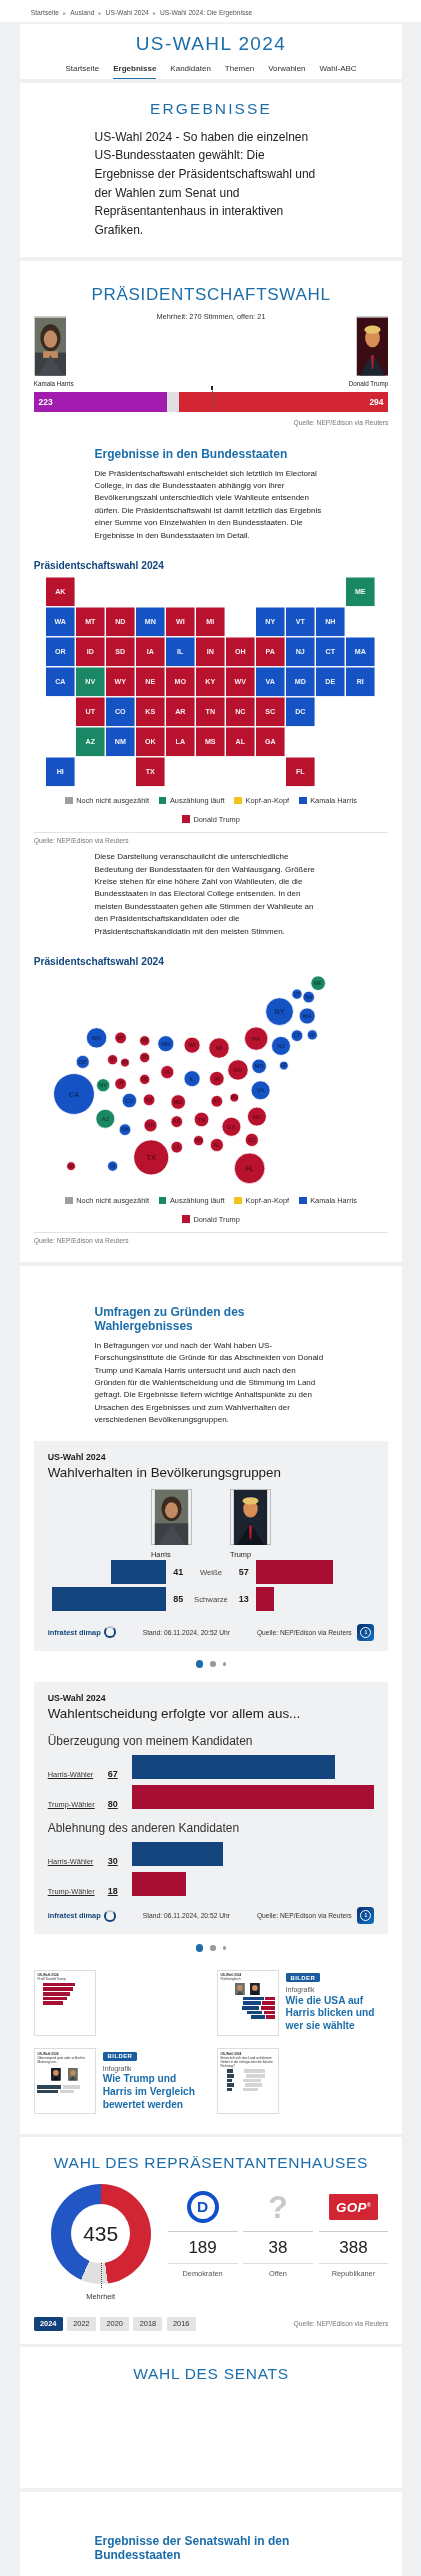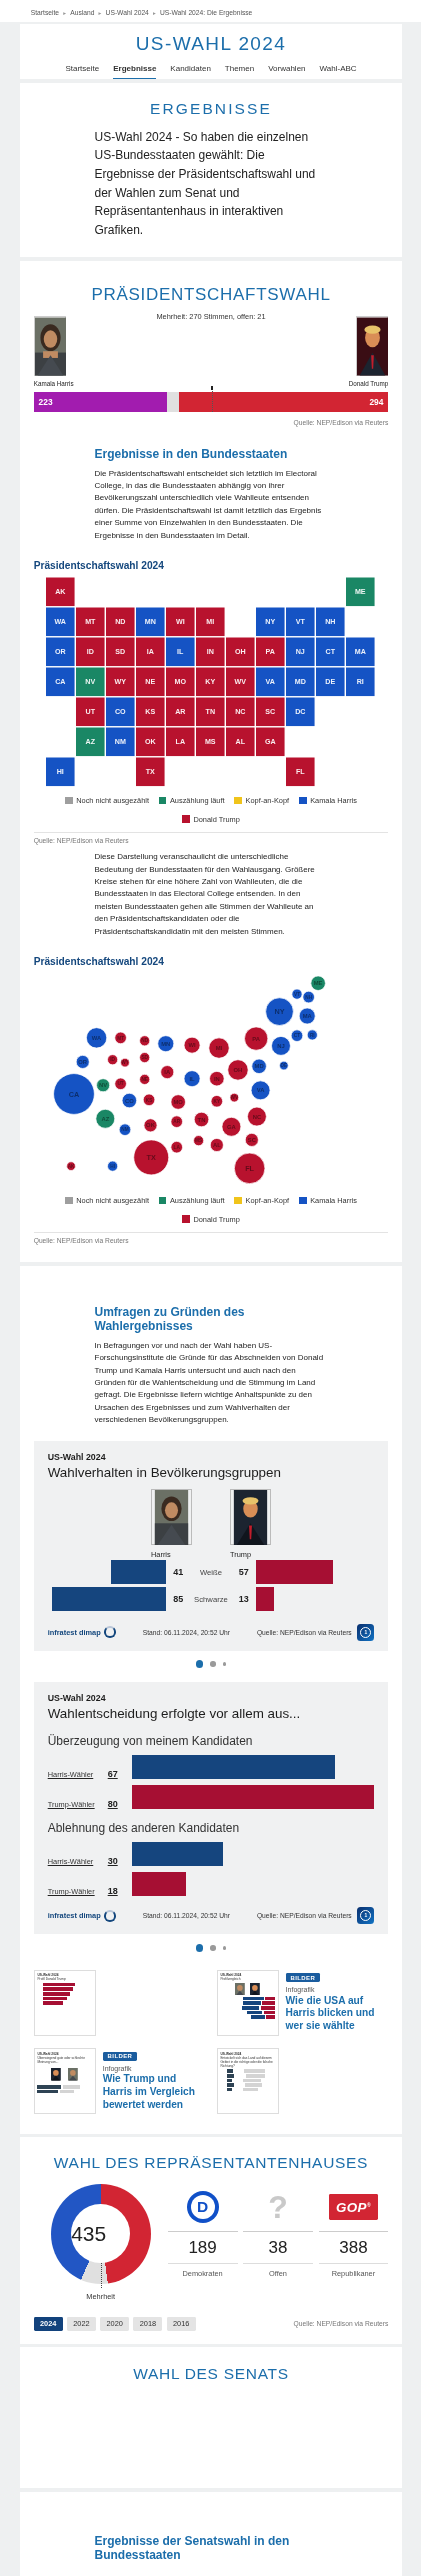--- a/index.html
+++ b/index.html
@@ -97,21 +97,21 @@
   .ttype{font-size:7px;color:#555;margin:4.2px 0 1.4px 0;}
   .ttitle{font-size:10.2px;font-weight:bold;color:#1c6eab;line-height:1.25;}
   .mini-bar-row{display:flex;align-items:center;gap:1.4px;margin:1.1px 0;}
   .mini-bar-row .mn{font-size:2.8px;color:#333;width:4.2px;}
   .mini-bar{height:3.5px;}
   
   .house{padding:17px 14px 12.6px 14px;}
   .house-flex{display:flex;margin-top:11.2px;align-items:flex-start;}
   .donut-wrap{flex:0 0 134px;display:flex;flex-direction:column;align-items:center;}
   .donut{width:100px;height:100px;border-radius:50%;position:relative;}
-  .donut .hole{position:absolute;left:50%;top:50%;width:59px;height:59px;margin:-29.5px 0 0 -29.5px;background:#fff;border-radius:50%;display:flex;align-items:center;font-size:21px;color:#222;}
+  .donut .hole{position:absolute;left:50%;top:50%;width:59px;height:59px;margin:-29.5px 0 0 -29.5px;background:#fff;border-radius:50%;display:flex;align-items:center;justify-content:center;font-size:21px;color:#222;}
   .donut .mline{position:absolute;left:50%;bottom:-4.2px;height:25px;border-left:1.4px dotted #444;}
   .maj-lbl{font-size:7.4px;color:#333;margin-top:8.4px;}
   .stats{flex:1;display:flex;gap:5.6px;padding-top:4.2px;}
   .stat{flex:1;text-align:center;}
   .stat .ico{height:39px;display:flex;align-items:center;justify-content:center;}
   .stat .num{border-top:0.7px solid #ccc;margin-top:4.2px;padding:5.6px 0;font-size:17px;color:#222;}
   .stat .lbl{border-top:0.7px solid #ddd;padding-top:4.9px;font-size:7.4px;color:#555;}
   .dem-logo{width:32px;height:32px;border-radius:50%;background:#1050c8;display:flex;align-items:center;justify-content:center;}
   .dem-logo .in{width:24px;height:24px;border-radius:50%;background:#fff;display:flex;align-items:center;justify-content:center;font-weight:bold;font-size:15.5px;color:#1050c8;}
   .qmark{font-size:32px;font-weight:bold;color:#c9c9c9;}

